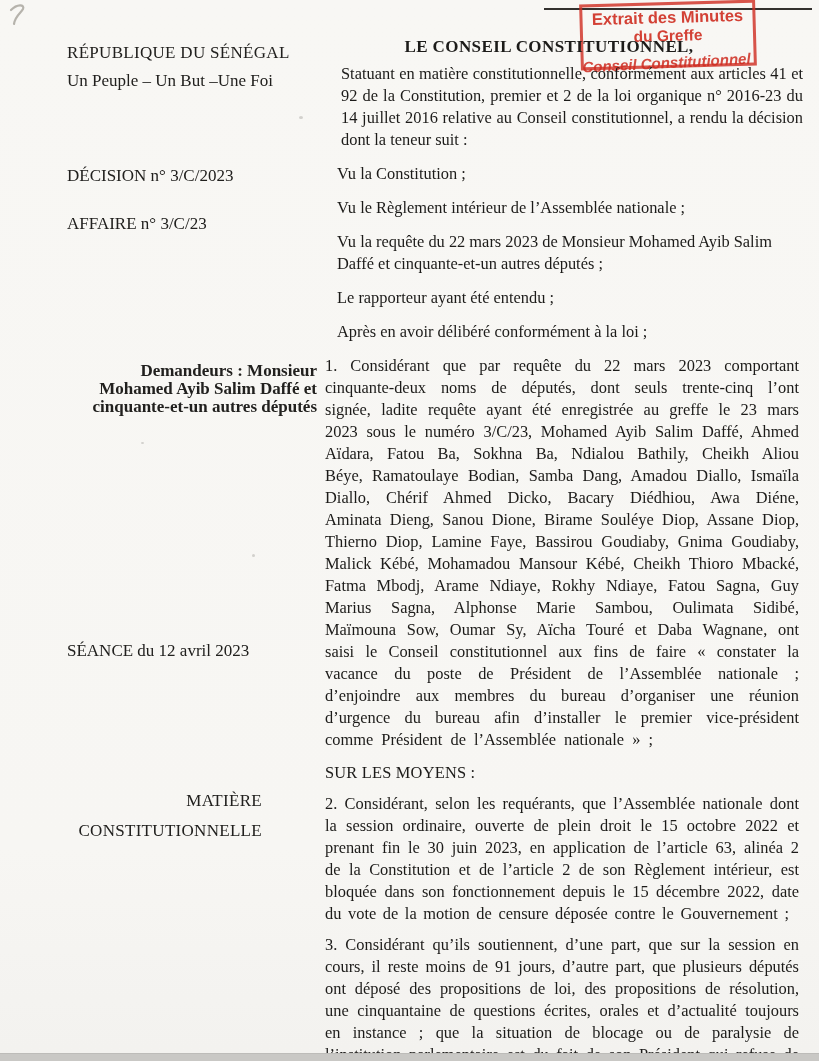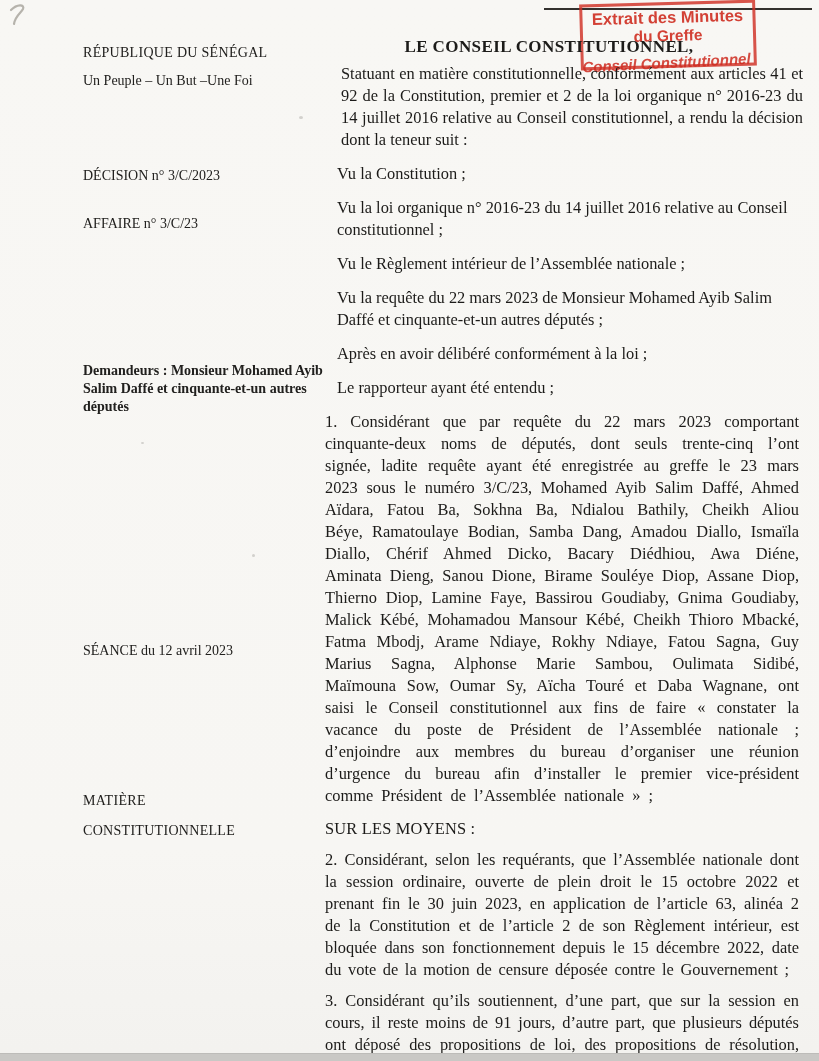--- a/index.html
+++ b/index.html
@@ -5,21 +5,21 @@
   html,body{margin:0;padding:0;}
   body{width:819px;height:1061px;overflow:hidden;background:#e9e8e5;}
   .page{
     position:relative;width:819px;height:1061px;overflow:hidden;
     background:linear-gradient(180deg,#f8f7f4 0%,#f7f6f3 80%,#f3f2ef 99%);
     font-family:"Liberation Serif","DejaVu Serif",serif;
     color:#1e1d1b;
   }
   
   .left-col{position:absolute;left:67px;top:0;width:258px;}
-  .lc{position:absolute;left:16px;font-size:14px;line-height:22px;color:#21201e;}
+  .lc{position:absolute;left:0;font-size:17px;line-height:22px;color:#21201e;text-align:right;}
   .lc-republic{top:42px;letter-spacing:.3px;}
   .lc-motto{top:70px;}
   .lc-decision{top:165px;}
   .lc-affaire{top:213px;}
   .lc-demandeurs{top:362px;width:250px;line-height:18px;font-weight:bold;}
   .lc-seance{top:640px;}
   .lc-matiere{top:786px;width:195px;line-height:30px;letter-spacing:.3px;}
   
   .main-col{position:absolute;left:325px;top:36px;width:478px;font-size:16.4px;line-height:22px;color:#1c1b19;}
   .doc-title{text-align:center;font-weight:bold;font-size:17px;letter-spacing:.4px;padding-right:30px;}
@@ -81,25 +81,24 @@
     <div class="lc lc-seance">SÉANCE du 12 avril 2023</div>
     <div class="lc lc-matiere">MATIÈRE CONSTITUTIONNELLE</div>
   </div>
 
   <div class="main-col">
     <div class="doc-title">LE CONSEIL CONSTITUTIONNEL,</div>
     <p class="para">Statuant en matière constitutionnelle, conformément aux articles 41 et 92 de la Constitution, premier et 2 de la loi organique n° 2016-23 du 14 juillet 2016 relative au Conseil constitutionnel, a rendu la décision dont la teneur suit :</p>
 
     <div>
       <div class="visa-line">Vu la Constitution ;</div>
-      <div class="visa-line">Vu la loi organique n° 2016-23 du 14 juillet 2016 relative au Conseil constitutionnel ;</div>
       <div class="visa-line">Vu le Règlement intérieur de l’Assemblée nationale ;</div>
       <div class="visa-line">Vu la requête du 22 mars 2023 de Monsieur Mohamed Ayib Salim Daffé et cinquante-et-un autres députés ;</div>
+      <div class="visa-line">Le rapporteur ayant été entendu ;</div>
       <div class="visa-line">Après en avoir délibéré conformément à la loi ;</div>
-      <div class="visa-line">Le rapporteur ayant été entendu ;</div>
     </div>
 
     <p class="para-num para-wide">1. Considérant que par requête du 22 mars 2023 comportant cinquante-deux noms de députés, dont seuls trente-cinq l’ont signée, ladite requête ayant été enregistrée au greffe le 23 mars 2023 sous le numéro 3/C/23, Mohamed Ayib Salim Daffé, Ahmed Aïdara, Fatou Ba, Sokhna Ba, Ndialou Bathily, Cheikh Aliou Béye, Ramatoulaye Bodian, Samba Dang, Amadou Diallo, Ismaïla Diallo, Chérif Ahmed Dicko, Bacary Diédhiou, Awa Diéne, Aminata Dieng, Sanou Dione, Birame Souléye Diop, Assane Diop, Thierno Diop, Lamine Faye, Bassirou Goudiaby, Gnima Goudiaby, Malick Kébé, Mohamadou Mansour Kébé, Cheikh Thioro Mbacké, Fatma Mbodj, Arame Ndiaye, Rokhy Ndiaye, Fatou Sagna, Guy Marius Sagna, Alphonse Marie Sambou, Oulimata Sidibé, Maïmouna Sow, Oumar Sy, Aïcha Touré et Daba Wagnane, ont saisi le Conseil constitutionnel aux fins de faire « constater la vacance du poste de Président de l’Assemblée nationale ; d’enjoindre aux membres du bureau d’organiser une réunion d’urgence du bureau afin d’installer le premier vice-président comme Président de l’Assemblée nationale » ;</p>
 
     <div class="section-heading">SUR LES MOYENS :</div>
     <p class="para-num">2. Considérant, selon les requérants, que l’Assemblée nationale dont la session ordinaire, ouverte de plein droit le 15 octobre 2022 et prenant fin le 30 juin 2023, en application de l’article 63, alinéa 2 de la Constitution et de l’article 2 de son Règlement intérieur, est bloquée dans son fonctionnement depuis le 15 décembre 2022, date du vote de la motion de censure déposée contre le Gouvernement ;</p>
     <p class="para-num">3. Considérant qu’ils soutiennent, d’une part, que sur la session en cours, il reste moins de 91 jours, d’autre part, que plusieurs députés ont déposé des propositions de loi, des propositions de résolution, une cinquantaine de questions écrites, orales et d’actualité toujours en instance ; que la situation de blocage ou de paralysie de l’institution parlementaire est du fait de son Président qui refuse de convoquer, conformément à ses prérogatives, la Conférence des</p>
   </div>
 
   <div class="speck speck-1"></div>

